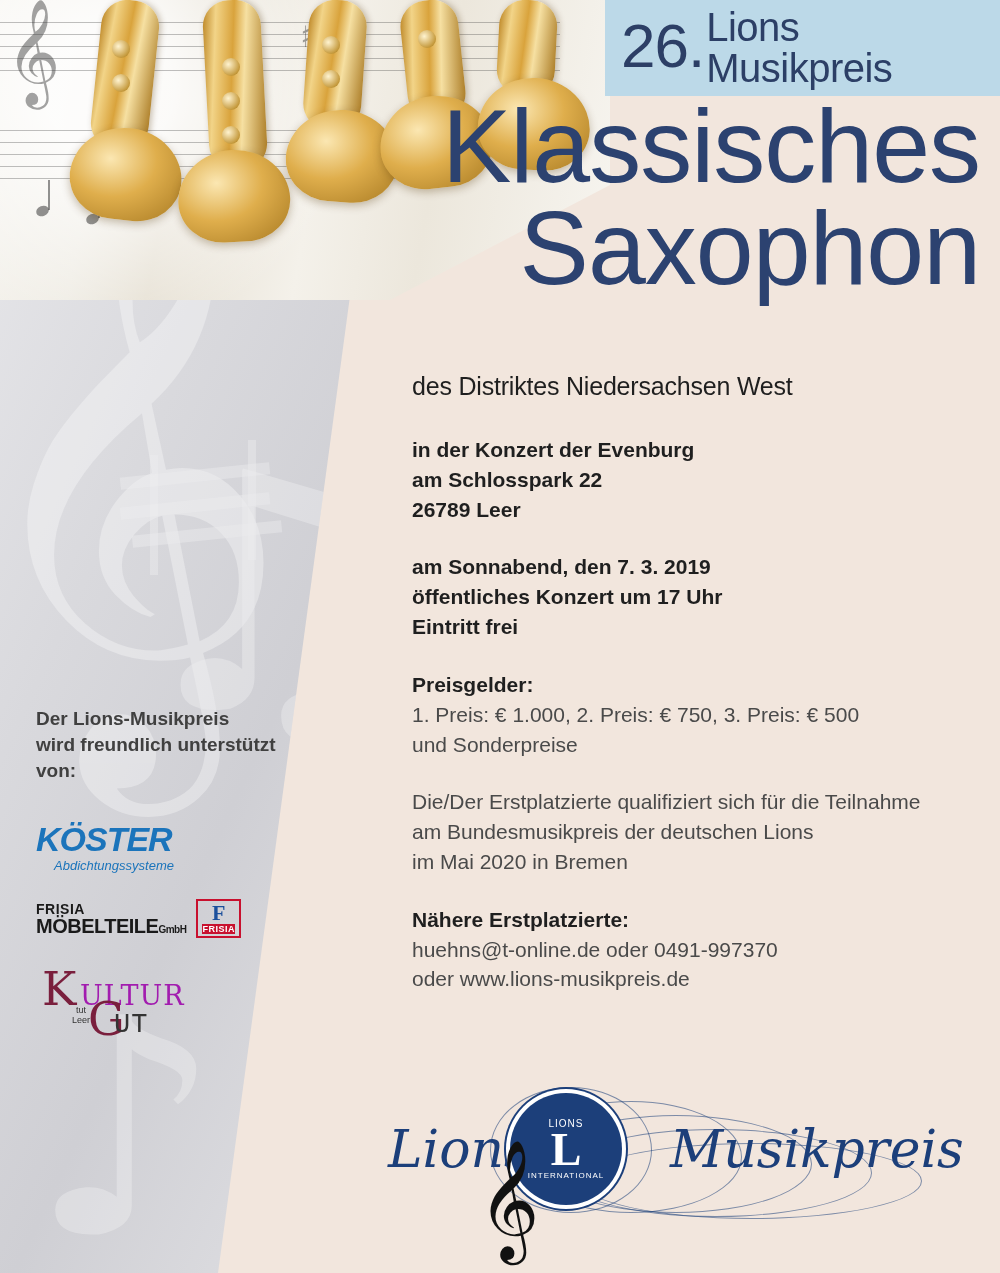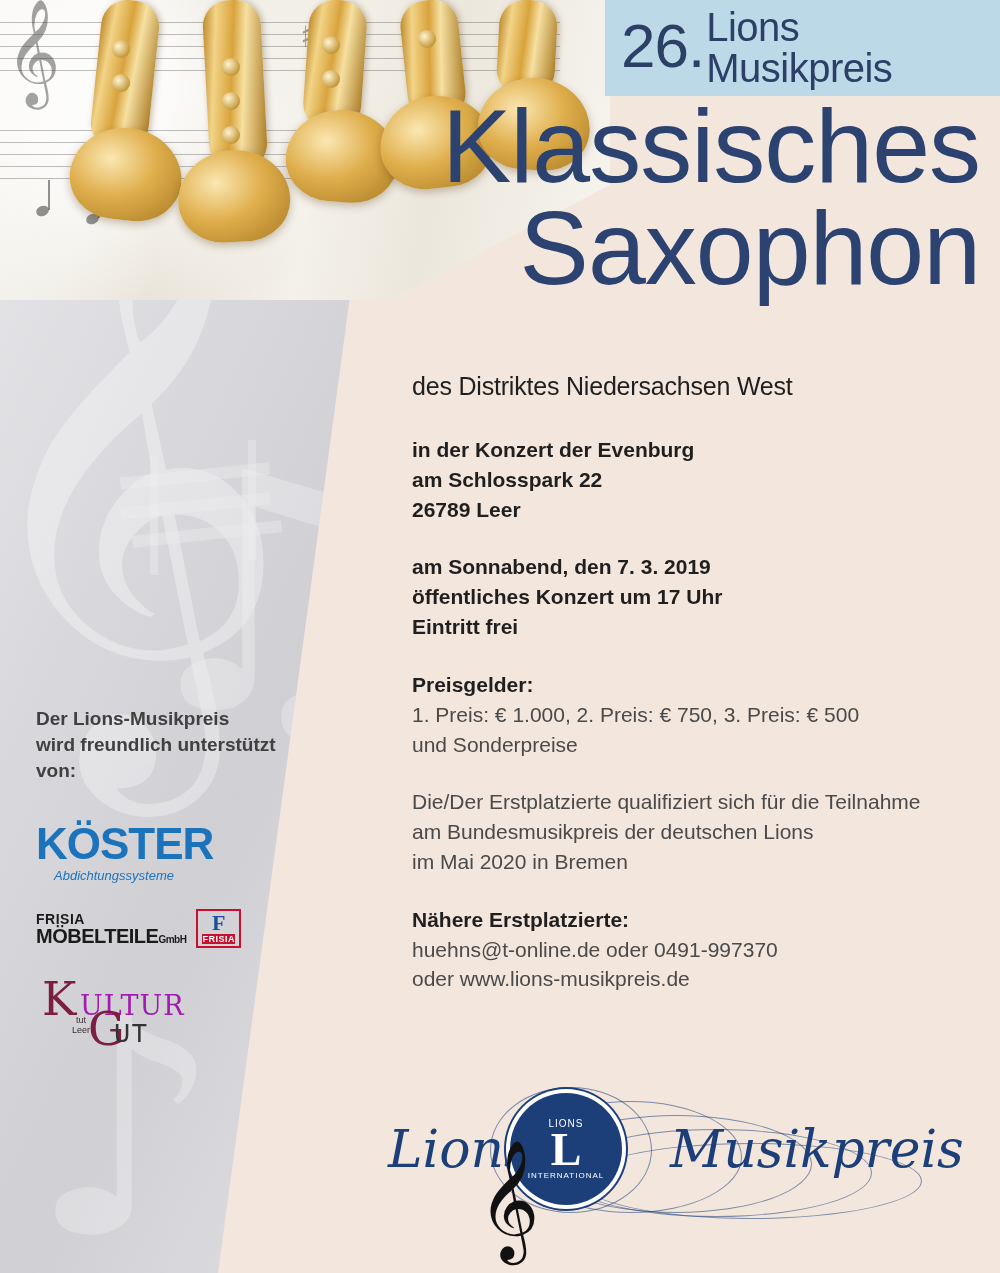--- a/index.html
+++ b/index.html
@@ -200,26 +200,27 @@
     font-size: 19px;
     color: #404040;
     line-height: 1.38;
     margin-bottom: 37px;
     font-weight: 600;
   }
   .logo-koester {
     margin-bottom: 26px;
   }
   .koester-word {
-    font-size: 44px;
+    font-size: 34px;
     font-weight: bold;
     color: #1b74bb;
     letter-spacing: -1px;
     line-height: 1;
     font-family: "Liberation Sans", sans-serif;
+    font-style: italic;
   }
   .koester-sub {
     font-size: 13px;
     font-style: italic;
     color: #1b74bb;
     margin-top: 2px;
     margin-left: 18px;
   }
   .logo-frisia {
     display: flex;

